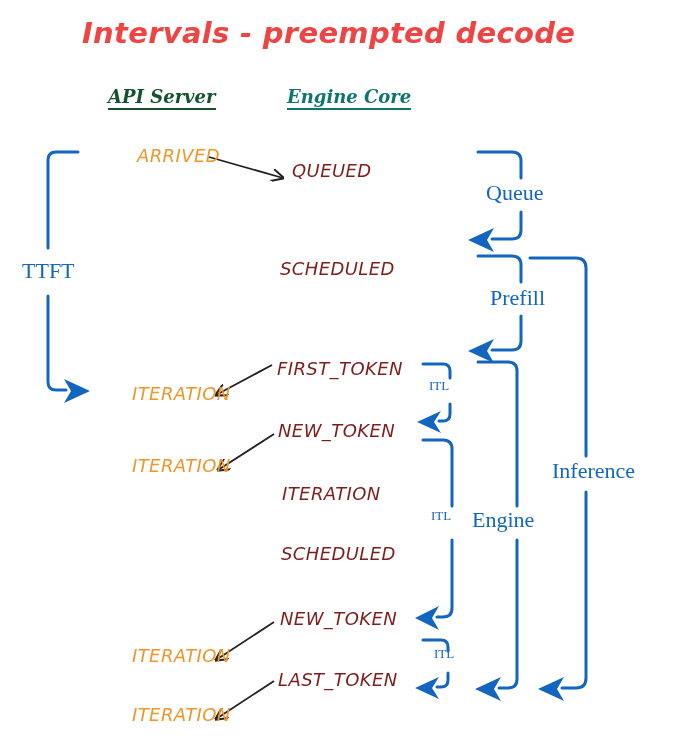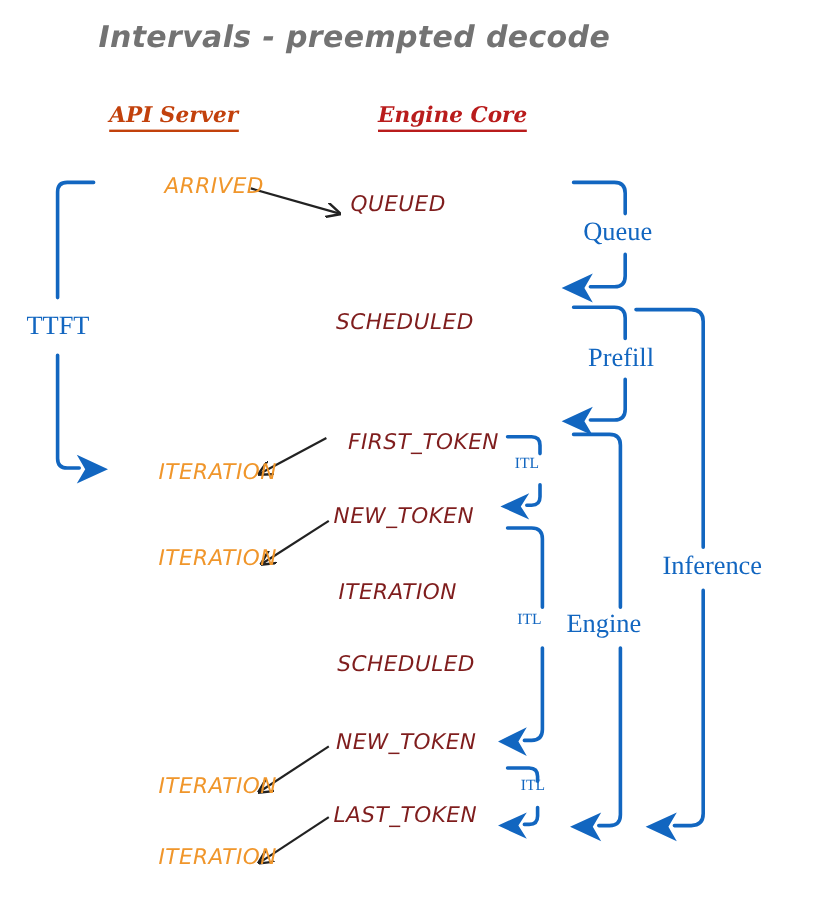--- a/index.html
+++ b/index.html
@@ -20,40 +20,40 @@
     width: 679px;
     height: 750px;
   }
   .abs { position: absolute; }
 
   
   #title {
     left: 82px;
     top: 16px;
     font-family: "DejaVu Sans", sans-serif;
-    font-size: 25px;
+    font-size: 29px;
     font-weight: bold;
     font-style: italic;
-    color: #737373;
+    color: #ef4444;
     letter-spacing: 0.3px;
     white-space: nowrap;
   }
 
   
   .col-head {
     font-family: "DejaVu Serif", serif;
     font-size: 18px;
     font-style: italic;
     font-weight: bold;
     white-space: nowrap;
     border-bottom: 2px solid currentColor;
     padding-bottom: 1px;
   }
-  #head-api { left: 91px; top: 86px; color: #c2410c; }
-  #head-engine { left: 287px; top: 86px; color: #b91c1c; margin-left: 28px; }
+  #head-api { left: 108px; top: 86px; color: #14532d; }
+  #head-engine { left: 287px; top: 86px; color: #0f766e; }
 
   
   .evt {
     font-family: "DejaVu Sans", sans-serif;
     font-size: 18px;
     font-style: italic;
     white-space: nowrap;
     letter-spacing: 0.4px;
   }
   .evt-orange { color: #F0962B; margin-left: 32px; }
@@ -143,21 +143,21 @@
 <div class="abs col-head" id="head-engine">Engine Core</div>
 
 <div class="abs evt evt-orange" style="left:105px; top:145px;">ARRIVED</div>
 <div class="abs evt evt-orange" style="left:100px; top:383px;">ITERATION</div>
 <div class="abs evt evt-orange" style="left:100px; top:455px;">ITERATION</div>
 <div class="abs evt evt-orange" style="left:100px; top:645px;">ITERATION</div>
 <div class="abs evt evt-orange" style="left:100px; top:704px;">ITERATION</div>
 
 <div class="abs evt evt-red" style="left:292px; top:160px;">QUEUED</div>
 <div class="abs evt evt-red" style="left:280px; top:258px;">SCHEDULED</div>
-<div class="abs evt evt-red" style="left:290px; top:358px;">FIRST_TOKEN</div>
+<div class="abs evt evt-red" style="left:277px; top:358px;">FIRST_TOKEN</div>
 <div class="abs evt evt-red" style="left:278px; top:420px;">NEW_TOKEN</div>
 <div class="abs evt evt-red" style="left:282px; top:483px;">ITERATION</div>
 <div class="abs evt evt-red" style="left:281px; top:543px;">SCHEDULED</div>
 <div class="abs evt evt-red" style="left:280px; top:608px;">NEW_TOKEN</div>
 <div class="abs evt evt-red" style="left:278px; top:669px;">LAST_TOKEN</div>
 
 <div class="abs blue-label" style="left:22px; top:258px;">TTFT</div>
 <div class="abs blue-label" style="left:486px; top:180px;">Queue</div>
 <div class="abs blue-label" style="left:490px; top:285px;">Prefill</div>
 <div class="abs blue-label small" style="left:429px; top:378px;">ITL</div>

